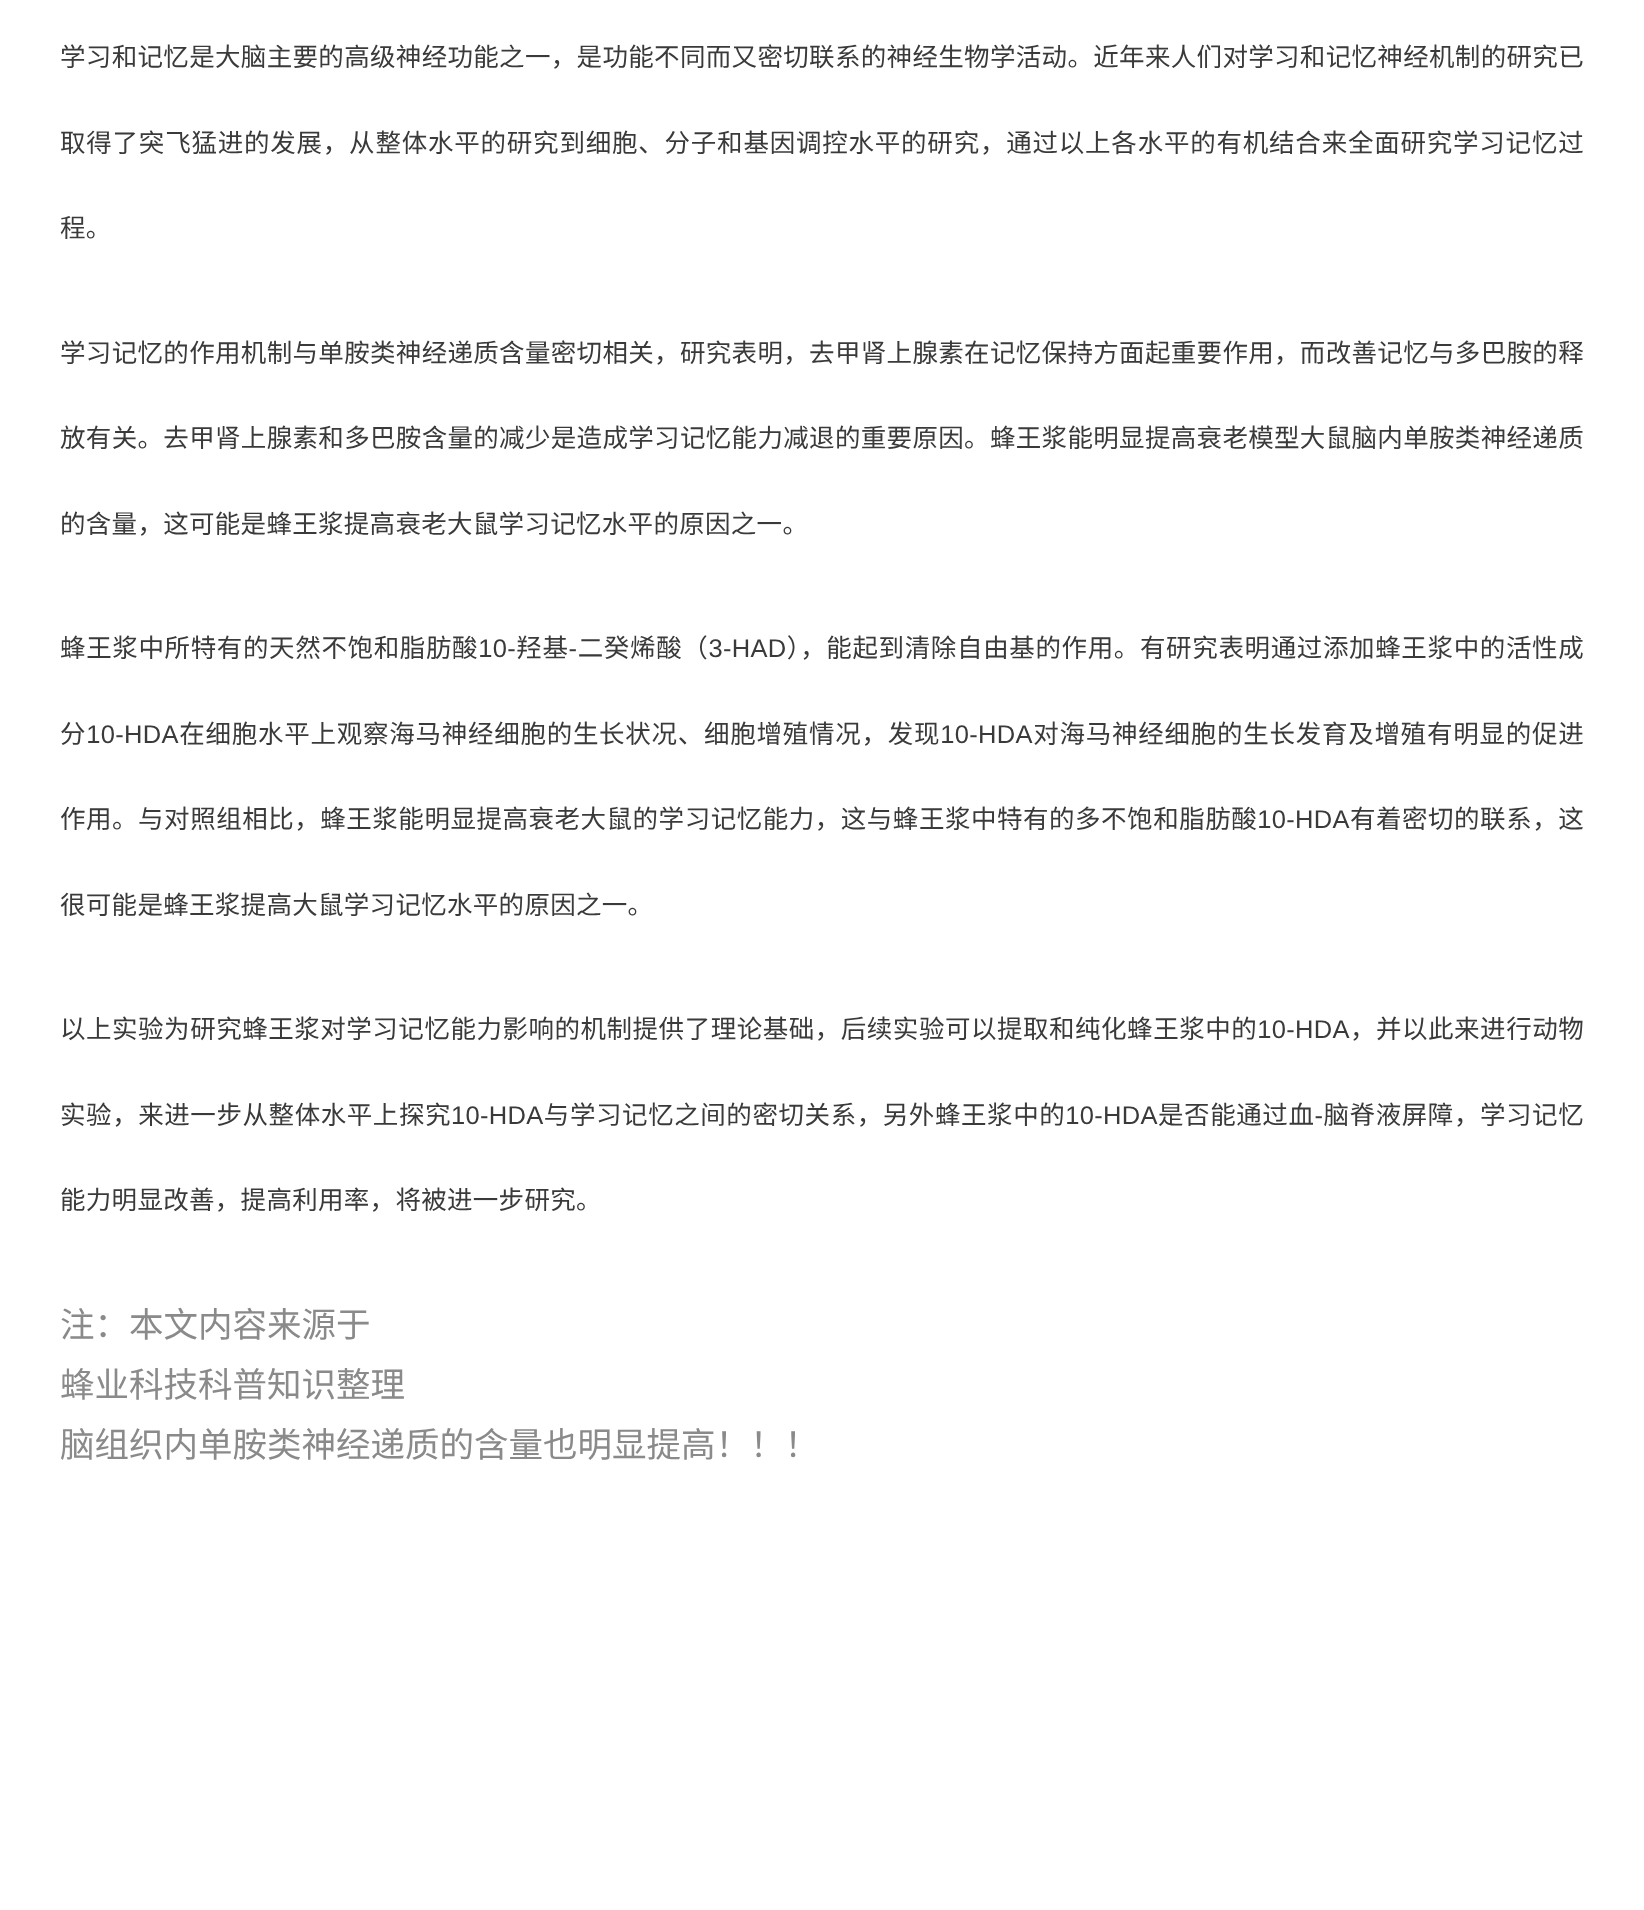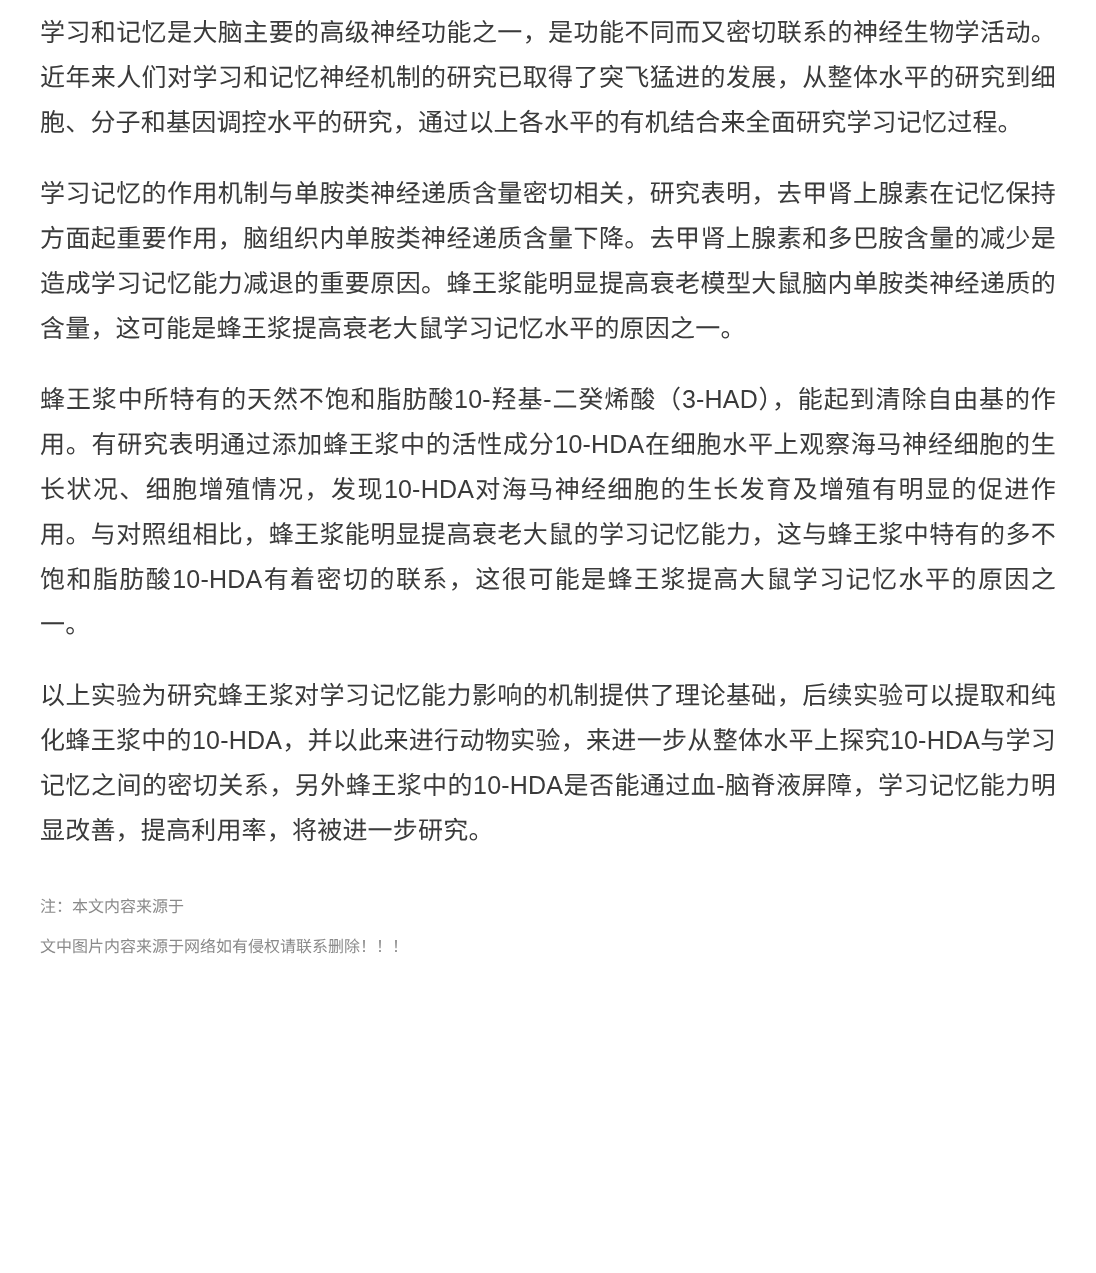--- a/index.html
+++ b/index.html
@@ -14,51 +14,52 @@
     font-family: "Liberation Sans", "DejaVu Sans", sans-serif;
     color: #3b3b3b;
     -webkit-font-smoothing: antialiased;
   }
   .article {
     padding: 10px 40px 18px 40px;
     box-sizing: border-box;
     width: 1096px;
   }
   .para {
-    font-size: 25px;
-    line-height: 45px;
+    font-size: 17px;
+    line-height: 57px;
     letter-spacing: 0.2px;
     color: #3a3a3a;
     margin: 0 0 26px 0;
     text-align: justify;
     text-justify: inter-ideograph;
     word-break: break-word;
   }
   .para:last-of-type {
     margin-bottom: 0;
   }
   .note-block {
     margin-top: 34px;
   }
   .note-line {
-    font-size: 16px;
+    font-size: 23px;
     line-height: 40px;
     color: #8a8a8a;
     margin: 0;
     word-break: break-word;
   }
 </style>
 </head>
 <body>
 
 <div class="article">
 
   <p class="para">学习和记忆是大脑主要的高级神经功能之一，是功能不同而又密切联系的神经生物学活动。近年来人们对学习和记忆神经机制的研究已取得了突飞猛进的发展，从整体水平的研究到细胞、分子和基因调控水平的研究，通过以上各水平的有机结合来全面研究学习记忆过程。</p>
-  <p class="para">学习记忆的作用机制与单胺类神经递质含量密切相关，研究表明，去甲肾上腺素在记忆保持方面起重要作用，脑组织内单胺类神经递质含量下降。去甲肾上腺素和多巴胺含量的减少是造成学习记忆能力减退的重要原因。蜂王浆能明显提高衰老模型大鼠脑内单胺类神经递质的含量，这可能是蜂王浆提高衰老大鼠学习记忆水平的原因之一。</p>
+  <p class="para">学习记忆的作用机制与单胺类神经递质含量密切相关，研究表明，去甲肾上腺素在记忆保持方面起重要作用，而改善记忆与多巴胺的释放有关。去甲肾上腺素和多巴胺含量的减少是造成学习记忆能力减退的重要原因。蜂王浆能明显提高衰老模型大鼠脑内单胺类神经递质的含量，这可能是蜂王浆提高衰老大鼠学习记忆水平的原因之一。</p>
   <p class="para">蜂王浆中所特有的天然不饱和脂肪酸10-羟基-二癸烯酸（3-HAD），能起到清除自由基的作用。有研究表明通过添加蜂王浆中的活性成分10-HDA在细胞水平上观察海马神经细胞的生长状况、细胞增殖情况，发现10-HDA对海马神经细胞的生长发育及增殖有明显的促进作用。与对照组相比，蜂王浆能明显提高衰老大鼠的学习记忆能力，这与蜂王浆中特有的多不饱和脂肪酸10-HDA有着密切的联系，这很可能是蜂王浆提高大鼠学习记忆水平的原因之一。</p>
   <p class="para">以上实验为研究蜂王浆对学习记忆能力影响的机制提供了理论基础，后续实验可以提取和纯化蜂王浆中的10-HDA，并以此来进行动物实验，来进一步从整体水平上探究10-HDA与学习记忆之间的密切关系，另外蜂王浆中的10-HDA是否能通过血-脑脊液屏障，学习记忆能力明显改善，提高利用率，将被进一步研究。</p>
 
   <div class="note-block">
     <p class="note-line">注：本文内容来源于</p>
-    <p class="note-line">文中图片内容来源于网络如有侵权请联系删除！！！</p>
+    <p class="note-line">蜂业科技科普知识整理</p>
+    <p class="note-line">脑组织内单胺类神经递质的含量也明显提高！！！</p>
   </div>
 
 </div>
 
 </body></html>

